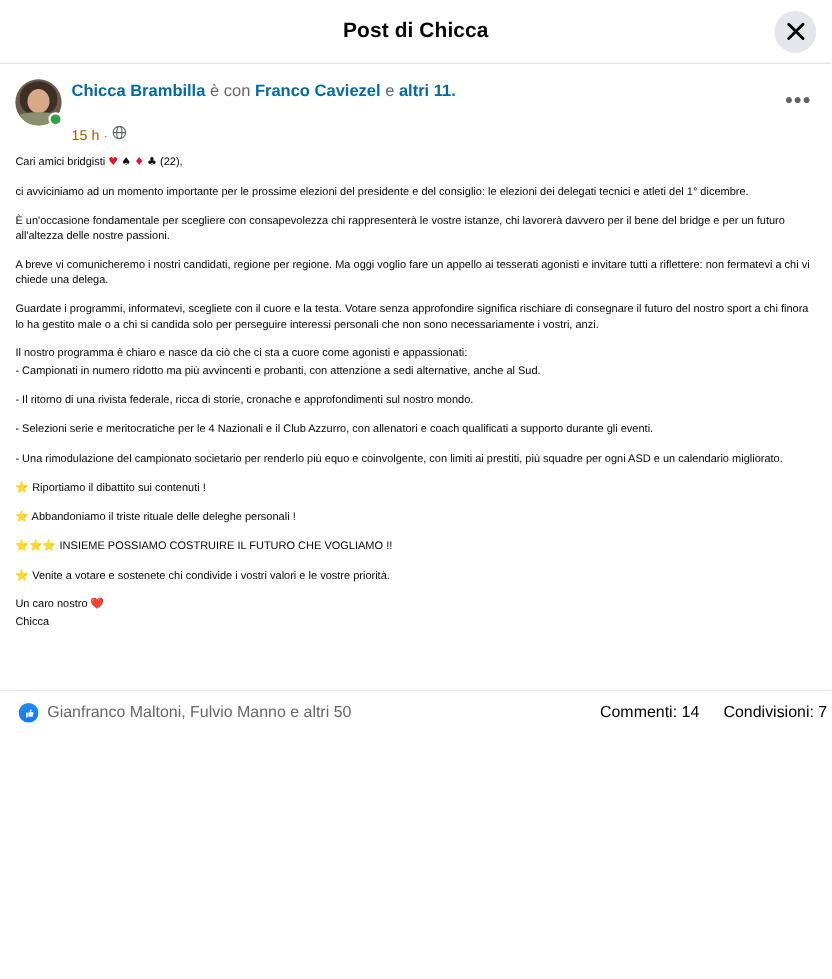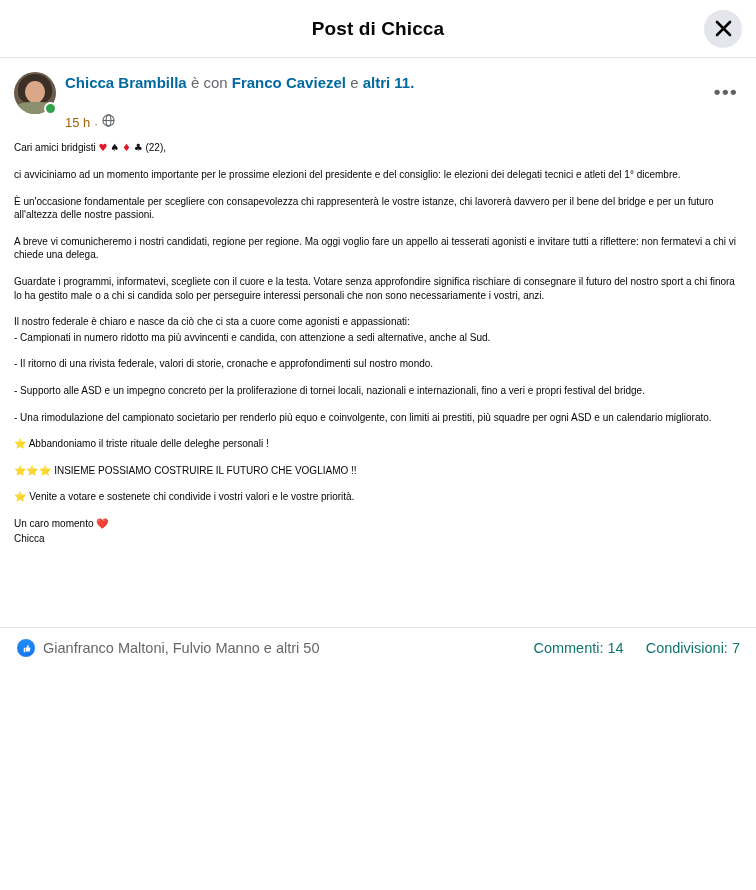--- a/index.html
+++ b/index.html
@@ -168,21 +168,21 @@
   .tight { margin-bottom: 2px !important; }
   .suit-red { color: #e0162b; font-family: "DejaVu Sans", sans-serif; }
   .suit-black { color: #111111; font-family: "DejaVu Sans", sans-serif; }
   .star { color: #f5b800; font-family: "DejaVu Sans", sans-serif; }
   .heart { color: #e0162b; font-family: "DejaVu Sans", sans-serif; }
 
   
   .footer {
     flex: 0 0 auto;
     border-top: 1px solid #e4e6eb;
-    padding: 10px 16px 12px 16px;
+    padding: 10px 4px 12px 16px;
     display: flex;
     align-items: center;
     justify-content: space-between;
     font-size: 14.5px;
     color: #65676b;
     background: #ffffff;
     gap: 41px;
   }
   .reactions {
     display: flex;
@@ -198,21 +198,21 @@
     align-items: center;
     justify-content: center;
     color: #ffffff;
     font-size: 11px;
     border: 1px solid #ffffff;
   }
   .reaction-names { color: #65676b; }
   .counts {
     display: flex;
     gap: 22px;
-    color: #0f766e;
+    color: #000000;
   }
 </style>
 </head>
 <body>
 
 <div class="window">
 
   <div class="header">
     <div class="header-title">Post di Chicca</div>
     <button class="close-button">
@@ -260,29 +260,30 @@
 
       <button class="more-button">•••</button>
     </div>
 
     <div class="post-text">
       <p><span>Cari amici bridgisti </span><span class="suit-red">♥</span> <span class="suit-black">♠</span> <span class="suit-red">♦</span> <span class="suit-black">♣</span> (22),</p>
       <p>ci avviciniamo ad un momento importante per le prossime elezioni del presidente e del consiglio: le elezioni dei delegati tecnici e atleti del 1° dicembre.</p>
       <p>È un'occasione fondamentale per scegliere con consapevolezza chi rappresenterà le vostre istanze, chi lavorerà davvero per il bene del bridge e per un futuro all'altezza delle nostre passioni.</p>
       <p>A breve vi comunicheremo i nostri candidati, regione per regione. Ma oggi voglio fare un appello ai tesserati agonisti e invitare tutti a riflettere: non fermatevi a chi vi chiede una delega.</p>
       <p>Guardate i programmi, informatevi, scegliete con il cuore e la testa. Votare senza approfondire significa rischiare di consegnare il futuro del nostro sport a chi finora lo ha gestito male o a chi si candida solo per perseguire interessi personali che non sono necessariamente i vostri, anzi.</p>
-      <p class="tight">Il nostro federale è chiaro e nasce da ciò che ci sta a cuore come agonisti e appassionati:</p>
-      <p>- Campionati in numero ridotto ma più avvincenti e candida, con attenzione a sedi alternative, anche al Sud.</p>
-      <p>- Il ritorno di una rivista federale, valori di storie, cronache e approfondimenti sul nostro mondo.</p>
-      <p>- Supporto alle ASD e un impegno concreto per la proliferazione di tornei locali, nazionali e internazionali, fino a veri e propri festival del bridge.</p>
+      <p class="tight">Il nostro programma è chiaro e nasce da ciò che ci sta a cuore come agonisti e appassionati:</p>
+      <p>- Campionati in numero ridotto ma più avvincenti e probanti, con attenzione a sedi alternative, anche al Sud.</p>
+      <p>- Il ritorno di una rivista federale, ricca di storie, cronache e approfondimenti sul nostro mondo.</p>
+      <p>- Selezioni serie e meritocratiche per le 4 Nazionali e il Club Azzurro, con allenatori e coach qualificati a supporto durante gli eventi.</p>
       <p>- Una rimodulazione del campionato societario per renderlo più equo e coinvolgente, con limiti ai prestiti, più squadre per ogni ASD e un calendario migliorato.</p>
+      <p><span class="star">⭐</span> <span>Riportiamo il dibattito sui contenuti !</span></p>
       <p><span class="star">⭐</span> <span>Abbandoniamo il triste rituale delle deleghe personali !</span></p>
       <p><span class="star">⭐⭐⭐</span> <span>INSIEME POSSIAMO COSTRUIRE IL FUTURO CHE VOGLIAMO !!</span></p>
       <p><span class="star">⭐</span> <span>Venite a votare e sostenete chi condivide i vostri valori e le vostre priorità.</span></p>
-      <p class="tight"><span>Un caro momento </span><span class="heart">❤️</span></p>
+      <p class="tight"><span>Un caro nostro </span><span class="heart">❤️</span></p>
       <p>Chicca</p>
     </div>
   </div>
 
   <div class="footer">
     <div class="reactions">
       <span class="like-badge">
         <svg width="11" height="11" viewBox="0 0 12 12" aria-hidden="true">
           <path d="M3 5.2h1.6V10H3zM5.2 5.2c1 0 1.3-.5 1.5-1.3.15-.6.1-1.5.7-1.6.7-.1 1 .5.9 1.2-.08.6-.3 1.1-.3 1.5h1.6c.5 0 .8.4.7.85l-.7 3c-.08.4-.4.55-.8.55H5.2z" fill="#ffffff"></path>
         </svg>

